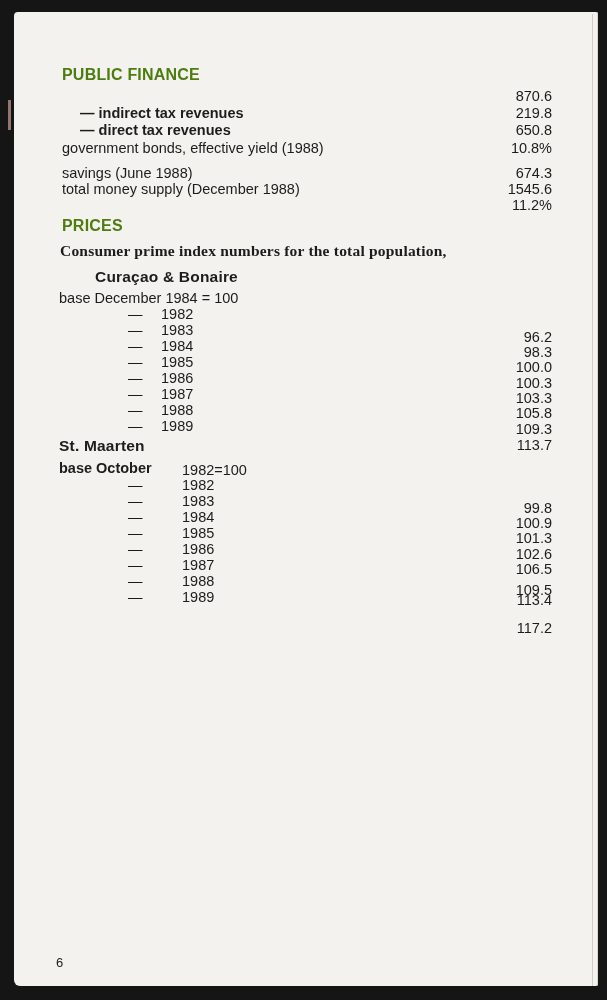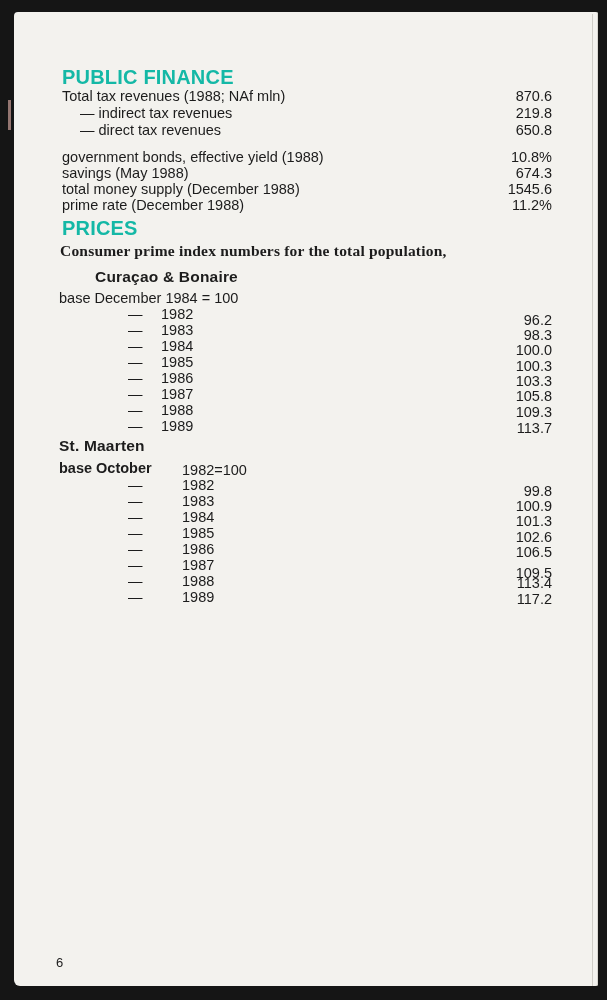--- a/index.html
+++ b/index.html
@@ -25,48 +25,48 @@
     .content {
       position: absolute;
       left: 62px; top: 0;
       width: 490px;
       font-family: "Liberation Sans", sans-serif;
       color: #1c1c1c;
     }
     .abs { position: absolute; white-space: nowrap; }
     .section-title {
       font-weight: bold;
-      color: #14b8a6;
-      font-size: 20px;
+      color: #4d7c0f;
+      font-size: 16px;
       letter-spacing: 0.2px;
     }
     .row {
       position: absolute;
       left: 0; width: 490px;
       font-size: 14.5px;
       line-height: 16px;
       height: 16px;
     }
     .row .label { position: absolute; left: 0; white-space: nowrap; }
-    .row .label.indent { left: 18px; }
+    .row .label.indent { left: 18px; font-weight: bold; }
     .row .value { position: absolute; right: 0; white-space: nowrap; }
     .subhead {
       font-weight: bold;
       font-size: 15.5px;
       letter-spacing: 0.2px;
     }
     .year-row {
       position: absolute;
       left: 0; width: 490px;
       font-size: 14.5px;
       height: 16px; line-height: 16px;
     }
     .year-row .dash { position: absolute; left: 66px; }
     .year-row .year { position: absolute; left: 99px; }
-    .year-row .val { position: absolute; right: 0; }
+    .year-row .val { position: absolute; right: 0; margin-top: 17px; }
     .page-number {
       position: absolute;
       left: 56px; top: 955px;
       font-family: "Liberation Sans", sans-serif;
       font-size: 13px;
       color: #1c1c1c;
     }
     .red-mark {
       position: absolute;
       left: 8px; top: 100px;
@@ -80,46 +80,44 @@
 
 <div class="page"></div>
 <div class="red-mark"></div>
 <div class="right-edge"></div>
 
 <div class="content">
 
   <div class="abs section-title" style="top:66px; left:0;">PUBLIC FINANCE</div>
 
   <div class="row" style="top:88px;">
-    <span class="label">Total tax revenues (1988; NAf mln)</span>
     <span class="value">870.6</span>
   </div>
   <div class="row" style="top:105px;">
     <span class="label indent">— indirect tax revenues</span>
     <span class="value">219.8</span>
   </div>
   <div class="row" style="top:122px;">
     <span class="label indent">— direct tax revenues</span>
     <span class="value">650.8</span>
   </div>
 
-  <div class="row" style="top:149px;">
+  <div class="row" style="top:140px;">
     <span class="label">government bonds, effective yield (1988)</span>
     <span class="value">10.8%</span>
   </div>
   <div class="row" style="top:165px;">
-    <span class="label">savings (May 1988)</span>
+    <span class="label">savings (June 1988)</span>
     <span class="value">674.3</span>
   </div>
   <div class="row" style="top:181px;">
     <span class="label">total money supply (December 1988)</span>
     <span class="value">1545.6</span>
   </div>
   <div class="row" style="top:197px;">
-    <span class="label">prime rate (December 1988)</span>
     <span class="value">11.2%</span>
   </div>
 
   <div class="abs section-title" style="top:217px; left:0;">PRICES</div>
 
   <div class="abs subhead" style="top:242px; left:-2px;font-family:Liberation Serif, serif;">Consumer prime index numbers for the total population,</div>
 
   <div class="abs subhead" style="top:268px; left:-2px;margin-left:35px;">Curaçao &amp; Bonaire</div>
 
   <div class="abs" style="top:290px; left:-3px; font-size:14.5px;">base December 1984 = 100</div>
@@ -201,17 +199,17 @@
     <span class="val" style="top:8px;text-align:right;">109.5</span>
   </div>
   <div class="year-row" style="top:573px;">
     <span class="dash">—</span>
     <span class="year" style="left:120px;">1988</span>
     <span class="val" style="top:2px;">113.4</span>
   </div>
   <div class="year-row" style="top:589px;">
     <span class="dash">—</span>
     <span class="year" style="left:120px;">1989</span>
-    <span class="val" style="top:2px;">117.2</span>
+    <span class="val" style="top:14px;">117.2</span>
   </div>
 </div>
 
 <div class="page-number">6</div>
 
 </body></html>

